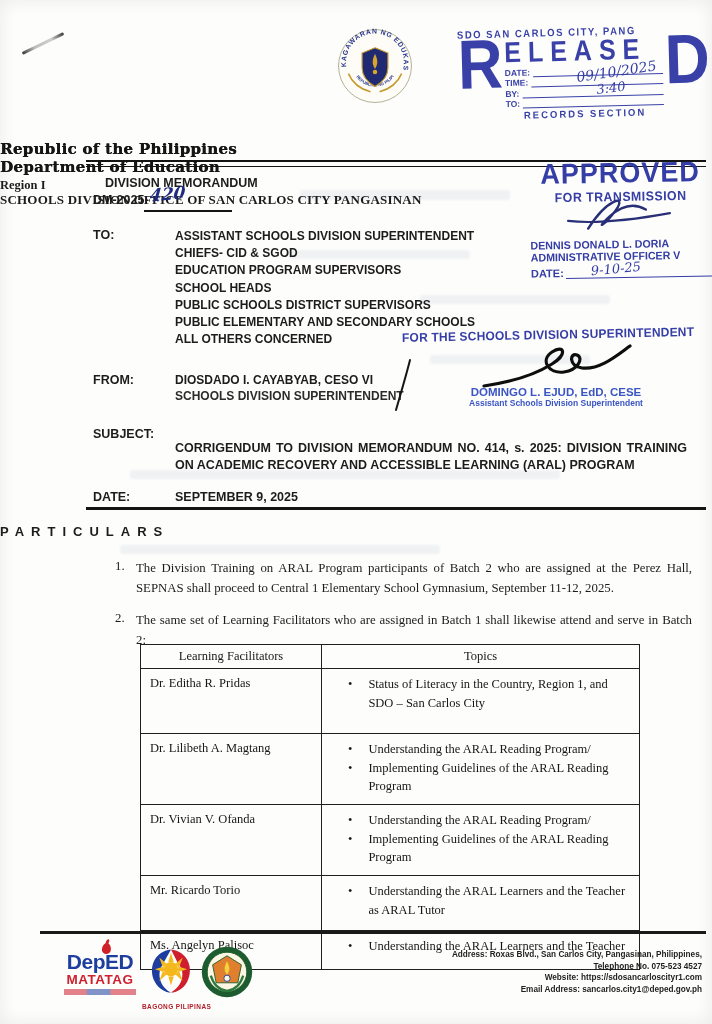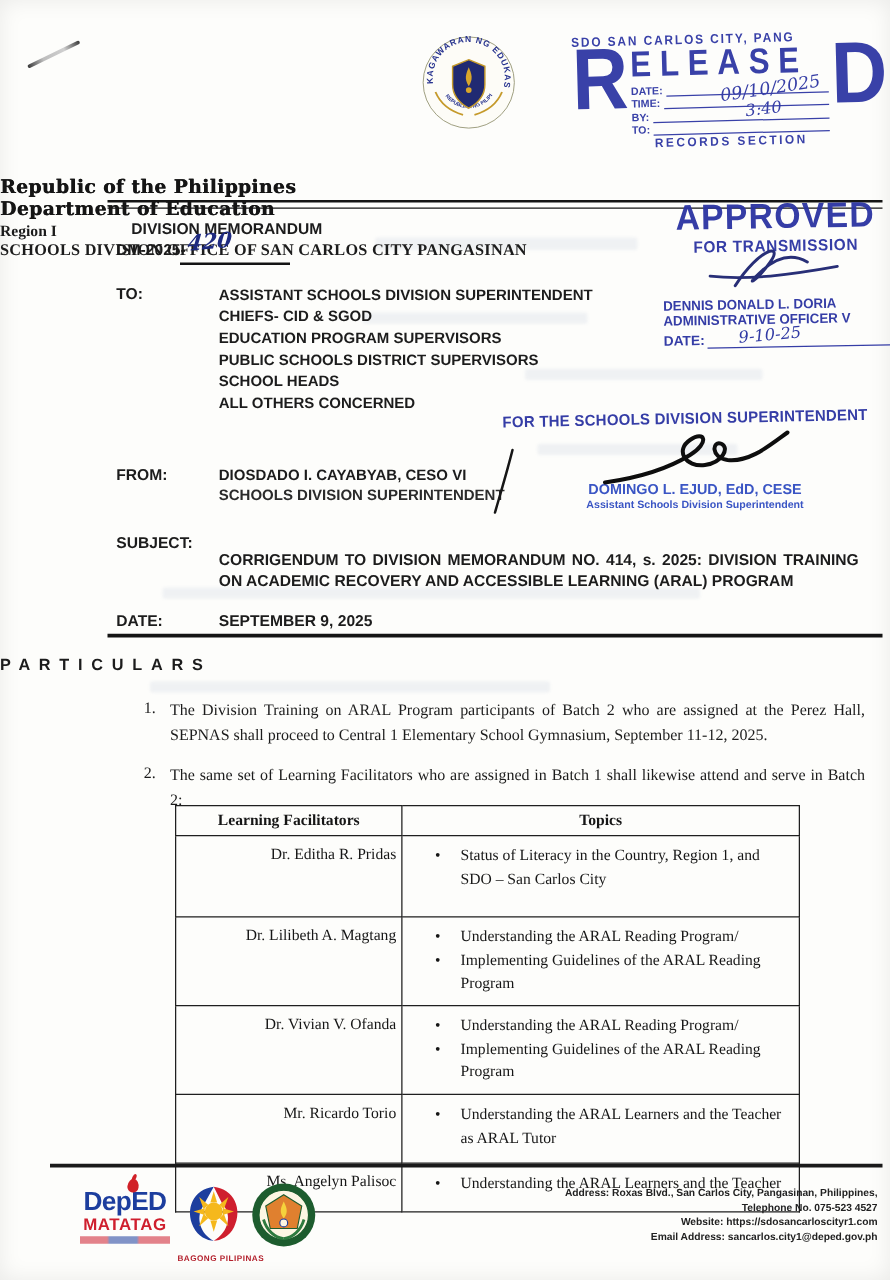--- a/index.html
+++ b/index.html
@@ -69,23 +69,23 @@
   
   .particulars-head{left:0;right:0;top:524px;text-align:left;font-size:13px;font-weight:bold;letter-spacing:7px;}
   .pitem{position:absolute;font-family:"Liberation Serif",serif;font-size:12.8px;line-height:19.5px;text-align:justify;}
   .pnum{position:absolute;font-family:"Liberation Serif",serif;font-size:12.8px;}
   .n1{left:115px;top:559px;} .t1{left:136px;top:559px;width:556px;}
   .n2{left:115px;top:611px;} .t2{left:136px;top:611px;width:556px;}
   
   .ftable{position:absolute;left:140px;top:644px;width:500px;border-collapse:collapse;table-layout:fixed;
     font-family:"Liberation Serif",serif;font-size:12.5px;color:#161616;}
   .ftable td,.ftable th{border:1.6px solid #1f1f1f;vertical-align:top;}
-  .ftable th{font-weight:bold;text-align:center;padding:4px 2px;}
+  .ftable th{font-weight:normal;text-align:center;padding:4px 2px;}
   .col-fac{width:176px;}
-  .cell-fac{padding:7px 4px 4px 9px;text-align:right;}
+  .cell-fac{padding:7px 4px 4px 9px;}
   .cell-topics{padding:6px 6px 6px 0;margin-top:12px;}
   .topic{display:flex;padding-left:26px;line-height:18.5px;}
   .topic::before{content:"•";margin-right:16px;}
   .rh1 td{height:52px;} .rh2 td{height:58px;} .rh3 td{height:58px;} .rh4 td{height:42px;} .rh5 td{height:26px;}
   
   .rule-footer{left:40px;top:931px;width:666px;height:2.5px;background:#1a1a1a;}
   .logo-deped{left:58px;top:950px;width:84px;text-align:center;}
   .deped-word{font-size:21px;font-weight:bold;color:#1d3e9e;letter-spacing:-.5px;position:relative;display:inline-block;}
   .deped-flame{position:absolute;right:22px;top:-7px;width:9px;height:11px;background:#d12128;border-radius:50% 50% 50% 50%/60% 60% 40% 40%;transform:rotate(8deg);}
   .deped-flame::after{content:"";position:absolute;left:3px;top:-4px;width:3px;height:6px;background:#d12128;border-radius:50%;transform:rotate(18deg);}
@@ -188,22 +188,23 @@
   <div class="abs memo-label doc-type">DIVISION MEMORANDUM</div>
   <div class="abs memo-label num-row">DM-2025-</div>
   <div class="abs num-hand">420</div>
   <div class="abs num-line"></div>
 
   <div class="abs memo-label to-label">TO:</div>
   <div class="abs recipients">
     <div>ASSISTANT SCHOOLS DIVISION SUPERINTENDENT</div>
     <div>CHIEFS- CID &amp; SGOD</div>
     <div>EDUCATION PROGRAM SUPERVISORS</div>
+    <div>SCHOOL HEADS</div>
     <div>PUBLIC SCHOOLS DISTRICT SUPERVISORS</div>
-    <div>SCHOOL HEADS</div>
+    <div>PUBLIC ELEMENTARY AND SECONDARY SCHOOLS</div>
     <div>ALL OTHERS CONCERNED</div>
   </div>
 
   <div class="abs stamp-forsds">FOR THE SCHOOLS DIVISION SUPERINTENDENT</div>
 
   <div class="abs memo-label from-label">FROM:</div>
   <div class="abs from-name">DIOSDADO I. CAYABYAB, CESO VI</div>
   <div class="abs from-title">SCHOOLS DIVISION SUPERINTENDENT</div>
   <svg class="abs pen-slash" width="22" height="54" viewBox="0 0 22 54">
     <path d="M18 2 C 14 18, 8 38, 4 52" stroke="#161616" stroke-width="2" fill="none" stroke-linecap="round"></path>

